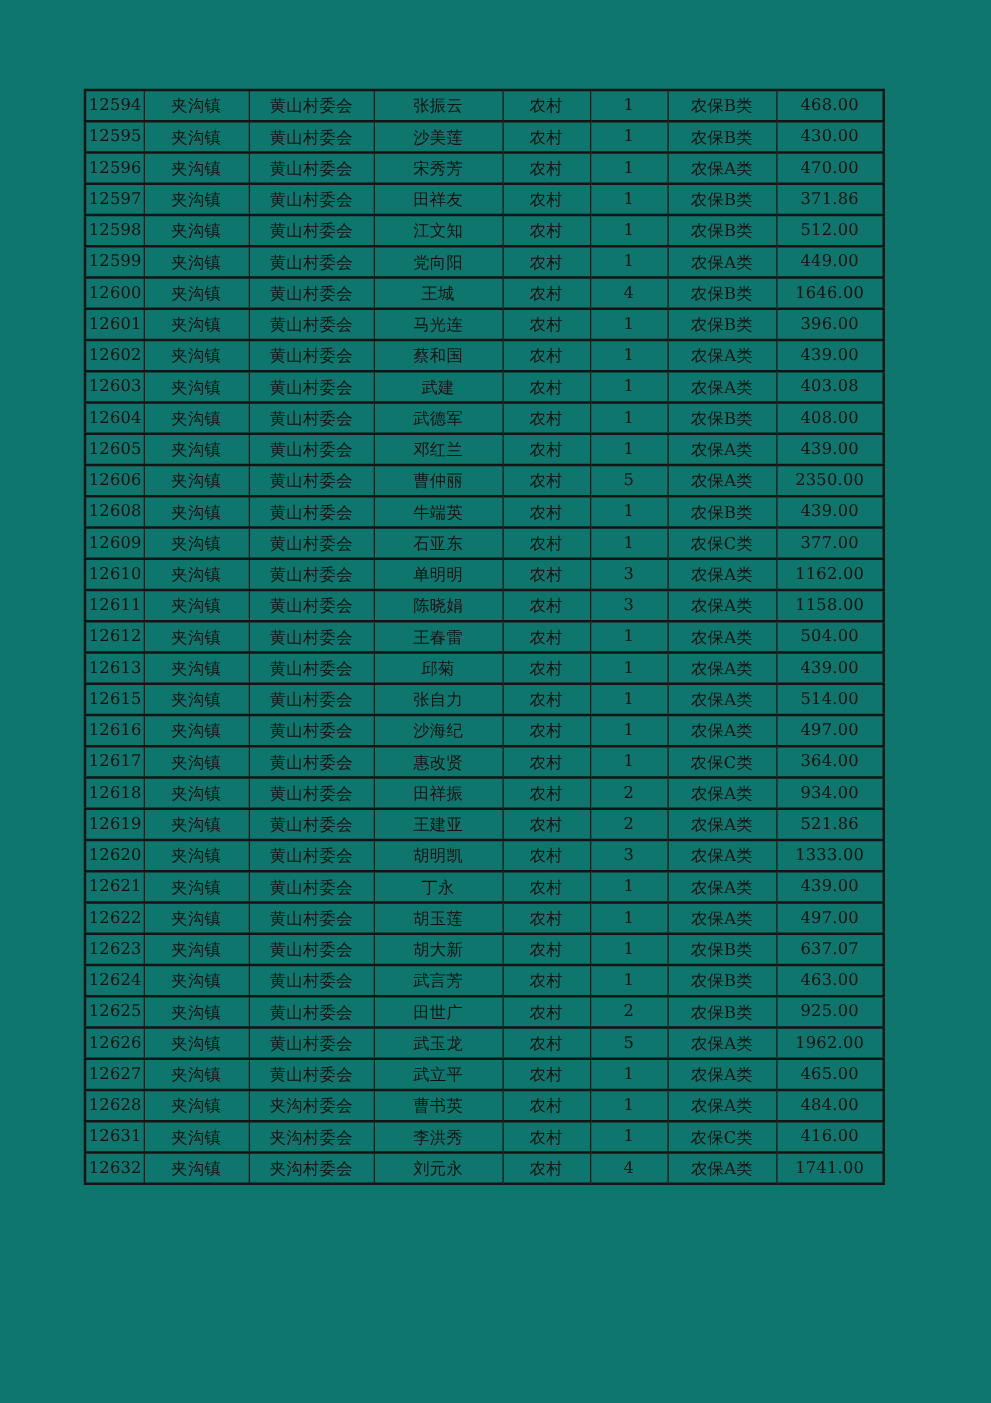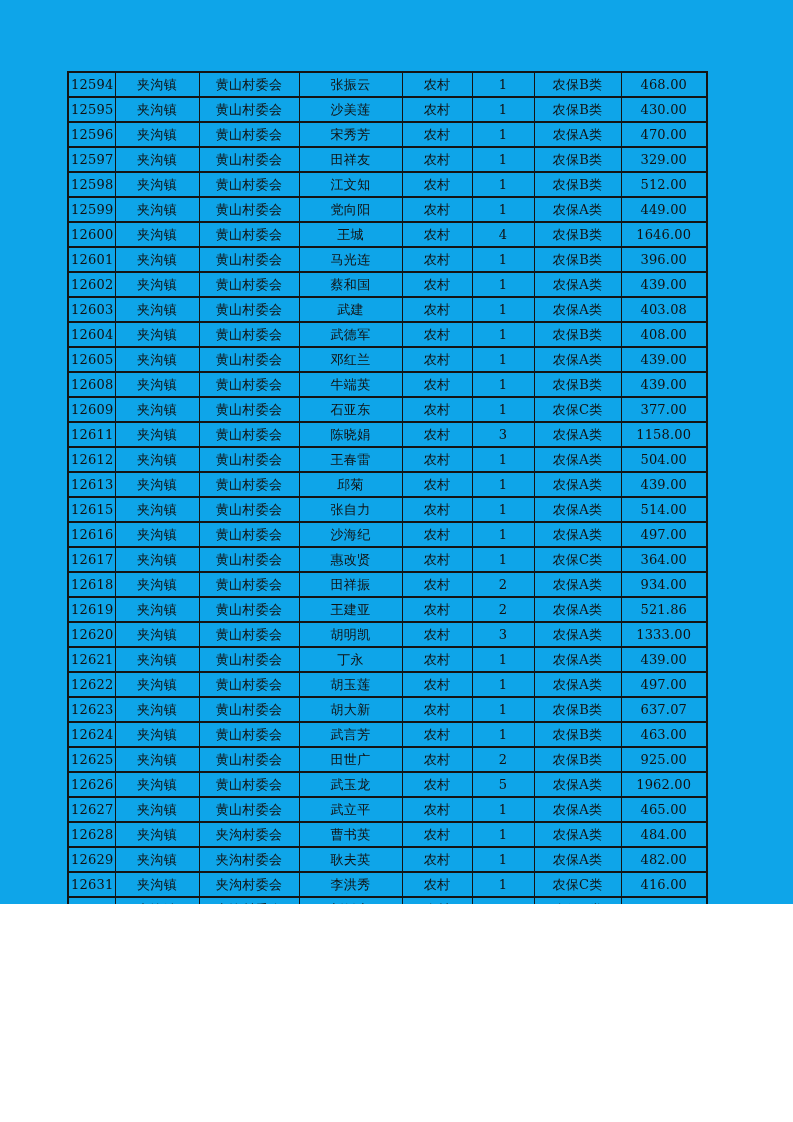--- a/index.html
+++ b/index.html
@@ -3,22 +3,22 @@
 <meta charset="utf-8">
 <style>
   * { margin: 0; padding: 0; box-sizing: border-box; }
   html, body {
     background: #ffffff;
     font-family: "DejaVu Serif", "Liberation Serif", serif;
   }
   .page {
     position: relative;
     width: 793px;
-    height: 904px;
-    background: #0ea5e9;
+    height: 1122px;
+    background: #0f766e;
     overflow: hidden;
     padding-left: 16px;
   }
   table.data-table {
     position: absolute;
     left: 67px;
     top: 71px;
     width: 639px;
     border-collapse: collapse;
     table-layout: fixed;
@@ -87,21 +87,21 @@
           <td class="col-amount col-amount">470.00</td>
         </tr>
         <tr>
           <td class="col-serial col-serial">12597</td>
           <td class="col-town">夹沟镇</td>
           <td class="col-village">黄山村委会</td>
           <td class="col-person">田祥友</td>
           <td class="col-residence">农村</td>
           <td class="col-person">1</td>
           <td class="col-insurance">农保B类</td>
-          <td class="col-amount col-amount">329.00</td>
+          <td class="col-amount col-amount">371.86</td>
         </tr>
         <tr>
           <td class="col-serial col-serial">12598</td>
           <td class="col-town">夹沟镇</td>
           <td class="col-village">黄山村委会</td>
           <td class="col-person">江文知</td>
           <td class="col-residence">农村</td>
           <td class="col-person">1</td>
           <td class="col-insurance">农保B类</td>
           <td class="col-amount col-amount">512.00</td>
@@ -168,20 +168,30 @@
         </tr>
         <tr>
           <td class="col-serial col-serial">12605</td>
           <td class="col-town">夹沟镇</td>
           <td class="col-village">黄山村委会</td>
           <td class="col-person">邓红兰</td>
           <td class="col-residence">农村</td>
           <td class="col-person">1</td>
           <td class="col-insurance">农保A类</td>
           <td class="col-amount col-amount">439.00</td>
+        </tr>
+        <tr>
+          <td class="col-serial col-serial">12606</td>
+          <td class="col-town">夹沟镇</td>
+          <td class="col-village">黄山村委会</td>
+          <td class="col-person">曹仲丽</td>
+          <td class="col-residence">农村</td>
+          <td class="col-person">5</td>
+          <td class="col-insurance">农保A类</td>
+          <td class="col-amount col-amount">2350.00</td>
         </tr>
         <tr>
           <td class="col-serial col-serial">12608</td>
           <td class="col-town">夹沟镇</td>
           <td class="col-village">黄山村委会</td>
           <td class="col-person">牛端英</td>
           <td class="col-residence">农村</td>
           <td class="col-person">1</td>
           <td class="col-insurance">农保B类</td>
           <td class="col-amount col-amount">439.00</td>
@@ -190,20 +200,30 @@
           <td class="col-serial col-serial">12609</td>
           <td class="col-town">夹沟镇</td>
           <td class="col-village">黄山村委会</td>
           <td class="col-person">石亚东</td>
           <td class="col-residence">农村</td>
           <td class="col-person">1</td>
           <td class="col-insurance">农保C类</td>
           <td class="col-amount col-amount">377.00</td>
         </tr>
         <tr>
+          <td class="col-serial col-serial">12610</td>
+          <td class="col-town">夹沟镇</td>
+          <td class="col-village">黄山村委会</td>
+          <td class="col-person">单明明</td>
+          <td class="col-residence">农村</td>
+          <td class="col-person">3</td>
+          <td class="col-insurance">农保A类</td>
+          <td class="col-amount col-amount">1162.00</td>
+        </tr>
+        <tr>
           <td class="col-serial col-serial">12611</td>
           <td class="col-town">夹沟镇</td>
           <td class="col-village">黄山村委会</td>
           <td class="col-person">陈晓娟</td>
           <td class="col-residence">农村</td>
           <td class="col-person">3</td>
           <td class="col-insurance">农保A类</td>
           <td class="col-amount col-amount">1158.00</td>
         </tr>
         <tr>
@@ -358,30 +378,20 @@
         </tr>
         <tr>
           <td class="col-serial col-serial">12628</td>
           <td class="col-town">夹沟镇</td>
           <td class="col-village">夹沟村委会</td>
           <td class="col-person">曹书英</td>
           <td class="col-residence">农村</td>
           <td class="col-person">1</td>
           <td class="col-insurance">农保A类</td>
           <td class="col-amount col-amount">484.00</td>
-        </tr>
-        <tr>
-          <td class="col-serial col-serial">12629</td>
-          <td class="col-town">夹沟镇</td>
-          <td class="col-village">夹沟村委会</td>
-          <td class="col-person">耿夫英</td>
-          <td class="col-residence">农村</td>
-          <td class="col-person">1</td>
-          <td class="col-insurance">农保A类</td>
-          <td class="col-amount col-amount">482.00</td>
         </tr>
         <tr>
           <td class="col-serial col-serial">12631</td>
           <td class="col-town">夹沟镇</td>
           <td class="col-village">夹沟村委会</td>
           <td class="col-person">李洪秀</td>
           <td class="col-residence">农村</td>
           <td class="col-person">1</td>
           <td class="col-insurance">农保C类</td>
           <td class="col-amount col-amount">416.00</td>

